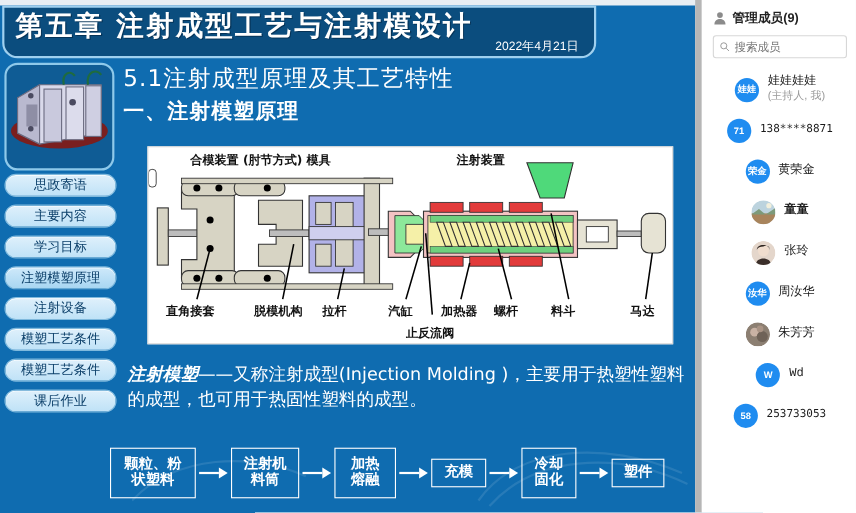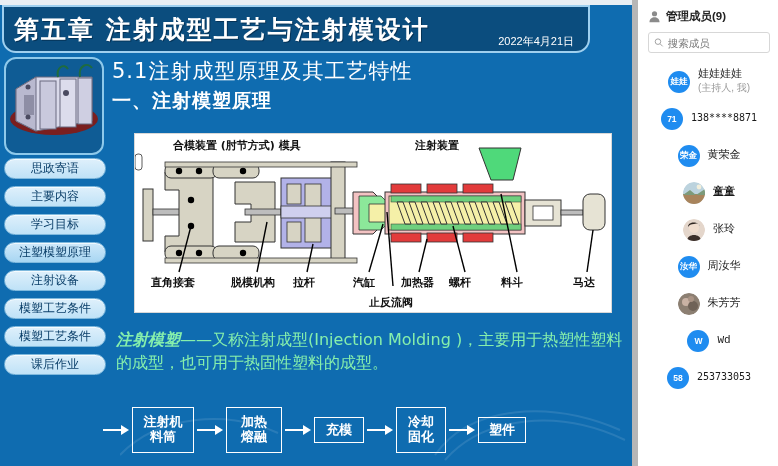--- a/index.html
+++ b/index.html
@@ -14,25 +14,25 @@
   #slide {
     position: absolute; left: 0; top: 0; width: 632px; height: 466px;
     background: #0f6cb0; overflow: hidden;
   }
   #slide-topstrip {
     position: absolute; left: 0; top: 0; width: 632px; height: 5px;
     background: #e8eef3;
   }
   
   #title-banner {
-    position: absolute; left: 2px; top: 5px; width: 588px; height: 48px;
+    position: absolute; left: 2px; top: 5px; width: 540px; height: 48px;
     background: #0b4d7e;
     border: 2px solid #9fd0ef;
     border-radius: 0 0 14px 14px;
-    display: flex; align-items: center;
+    display: flex; align-items: flex-start;
   }
   #title-text {
     color: #ffffff; font-size: 25px; font-weight: bold;
     letter-spacing: 2px; padding-left: 10px;
     font-family: "DejaVu Sans", sans-serif;
     text-shadow: 1px 1px 0 #063357;
     white-space: nowrap;
   }
   #title-date {
     position: absolute; right: 14px; bottom: 2px;
@@ -80,21 +80,21 @@
   #diagram {
     position: absolute; left: 134px; top: 133px; width: 478px; height: 180px;
     background: #ffffff; border: 1px solid #d8d8d8;
   }
   #diagram svg { display: block; }
   .dlbl { font: 11px "DejaVu Sans", sans-serif; font-weight: bold; fill: #111; }
 
   
   #para {
     position: absolute; left: 116px; top: 328px; width: 508px;
-    color: #86efac; font-size: 16px; line-height: 1.45;
+    color: #ffffff; font-size: 16px; line-height: 1.45;
     font-family: "DejaVu Sans", sans-serif;
   }
   #para .term {
     font-style: italic; font-weight: bold;
   }
 
   
   #flow {
     position: absolute; left: 100px; top: 402px; width: 528px; height: 56px;
     display: flex; align-items: center;
@@ -330,20 +330,22 @@
         <text class="dlbl" x="438" y="152">马达</text>
         <text class="dlbl" x="234" y="172">止反流阀</text>
       </svg>
     </div>
 
     <div id="para">
       <span class="term">注射模塑</span><span>——</span><span>又称注射成型(Injection Molding )，主要用于热塑性塑料的成型，也可用于热固性塑料的成型。</span>
     </div>
 
     <div id="flow">
+      <div class="fbox" style="width:78px;height:46px;">颗粒、粉
+状塑料</div>
       <div class="arrow">
           <span class="shaft"></span>
           <span class="head"></span>
         </div>
       <div class="fbox" style="width:62px;height:46px;">注射机
 料筒</div>
       <div class="arrow">
           <span class="shaft"></span>
           <span class="head"></span>
         </div>

